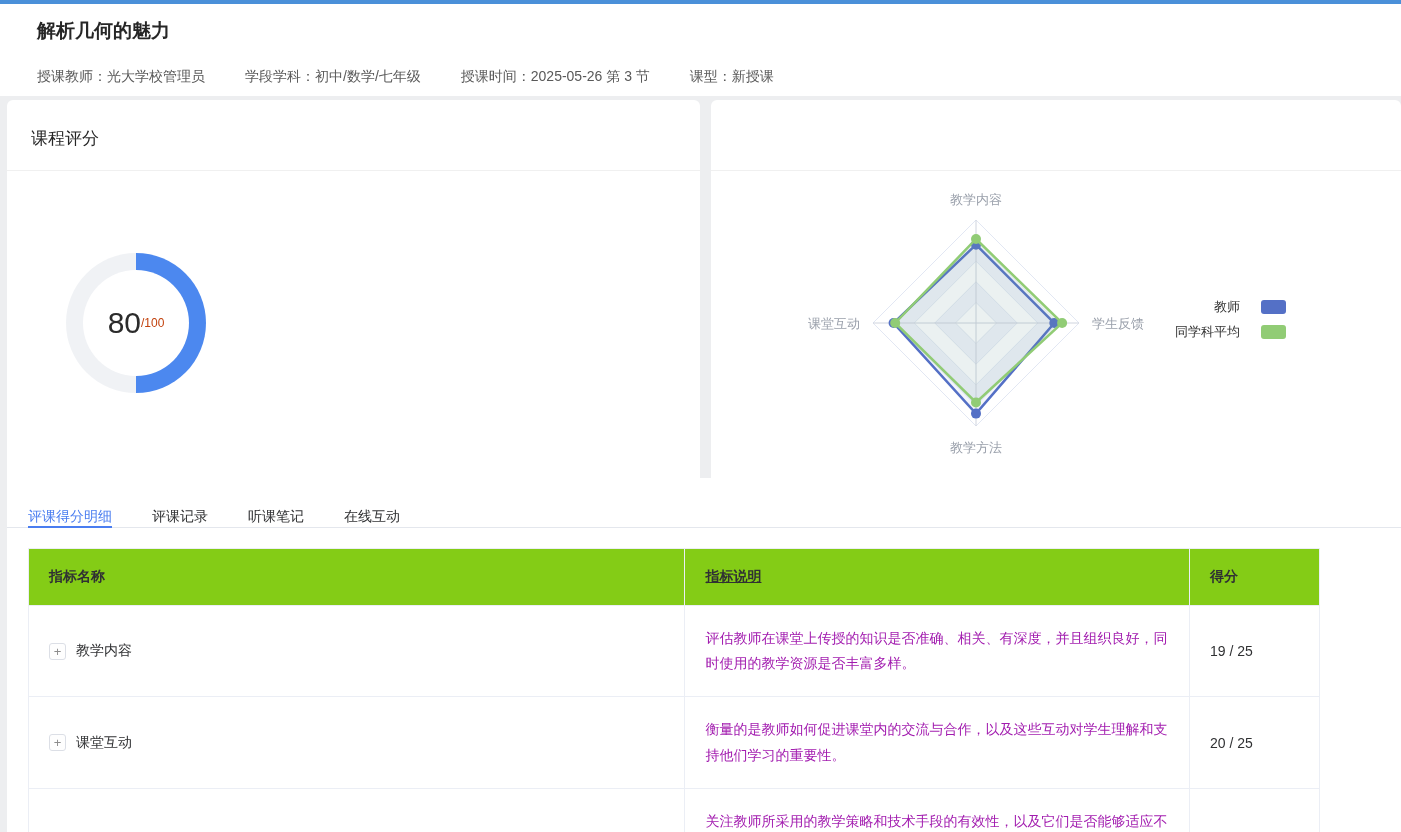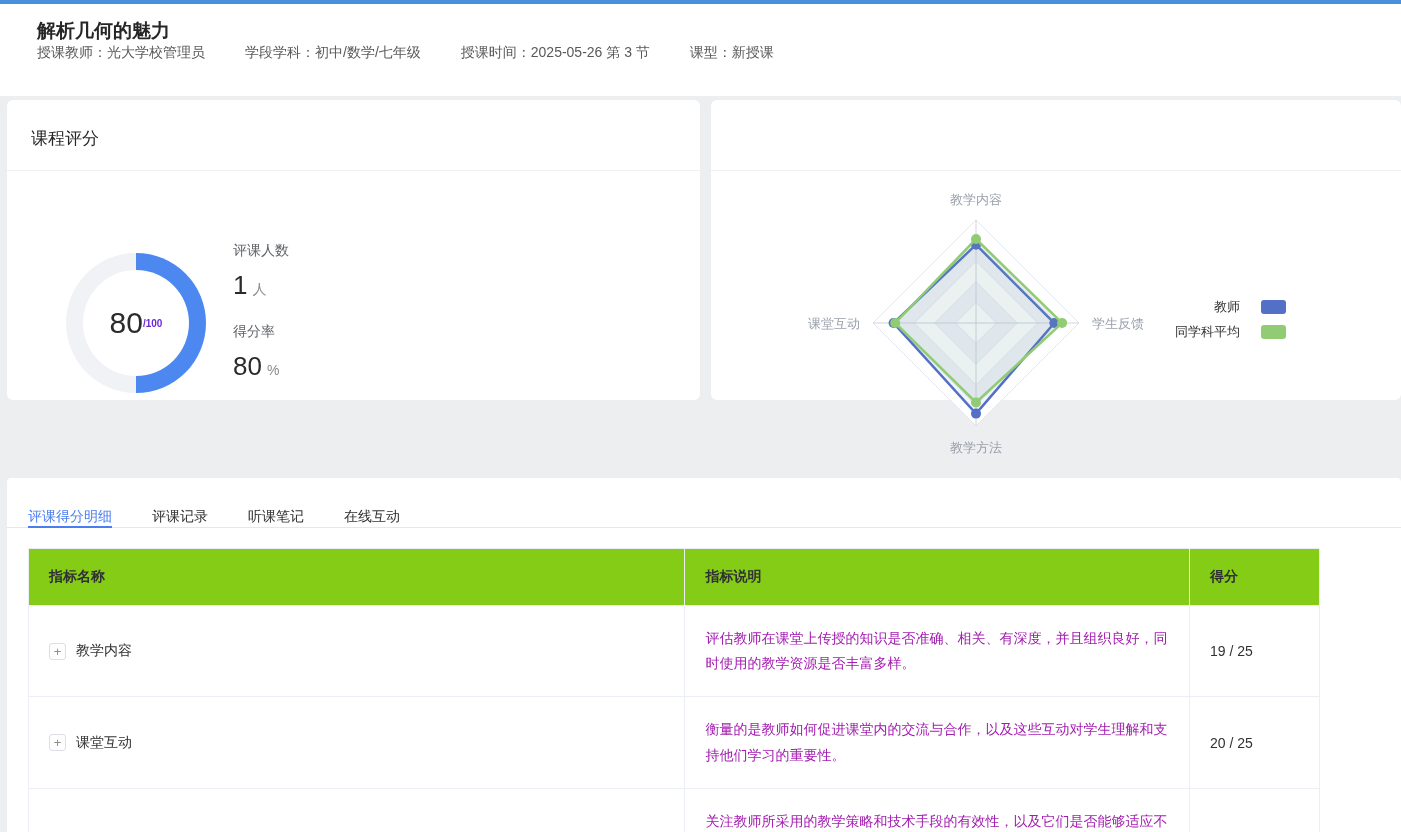--- a/index.html
+++ b/index.html
@@ -6,35 +6,35 @@
   html,body { width:1401px; height:832px; overflow:hidden; }
   body {
     font-family:"Liberation Sans","DejaVu Sans",sans-serif;
     background:#edeef0;
     position:relative;
     color:#303133;
   }
   .topbar { position:absolute; left:0; top:0; width:100%; height:4px; background:#4a90d9; }
   .header-card { position:absolute; left:0; top:4px; width:100%; height:92px; background:#ffffff; padding:14px 0 12px 37px; }
   .page-title { font-size:19px; font-weight:bold; color:#262626; }
-  .meta-row { margin-top:0; display:flex; gap:40px; font-size:14px; color:#595959; }
+  .meta-row { margin-top:24px; display:flex; gap:40px; font-size:14px; color:#595959; }
 
-  .card { position:absolute; top:100px; height:300px; background:#ffffff; border-radius:6px; }
+  .card { position:absolute; top:100px; height:428px; background:#ffffff; border-radius:6px; }
   .card-left  { left:7px;  width:693px; }
   .card-right { left:711px; width:690px; }
   .card-title { font-size:17px; color:#262626; padding:27px 0 0 24px; }
   .card-divider { position:absolute; left:0; right:0; top:70px; height:1px; background:#f0f0f0; }
 
   
   .donut { position:absolute; left:59px; top:153px; width:140px; height:140px; border-radius:50%;
            display:flex; align-items:center; justify-content:center; }
   .donut-hole { width:106px; height:106px; background:#ffffff; border-radius:50%;
                 display:flex; align-items:center; justify-content:center; }
   .gauge-score { font-size:30px; color:#2b2b2b; }
-  .gauge-suffix { font-size:10px; color:#6d28d9;font-weight:bold; }
+  .gauge-suffix { font-size:12px; color:#c2410c; }
 
   .stats { position:absolute; left:226px; top:142px; }
   .stat-label { font-size:14px; color:#5f6368; }
   .stat-value { font-size:26px; color:#2b2b2b; margin:10px 0 22px 0; }
   .stat-unit  { font-size:14px; color:#8c8c8c; margin-left:5px; }
 
   
   .radar-svg { position:absolute; left:0; top:70px; }
   .legend { position:absolute; right:115px; top:198px; display:flex; flex-direction:column; gap:7px; align-items:flex-end; }
   .legend-row { display:flex; align-items:center; gap:21px; cursor:pointer; }
@@ -45,21 +45,21 @@
   .section { position:absolute; left:7px; top:478px; right:0; bottom:-200px; background:#ffffff; border-radius:4px 4px 0 0; }
   .tabs { display:flex; gap:40px; padding:30px 0 0 21px; border-bottom:1px solid #e4e7ed; }
   .tab { font-size:14px; color:#303133; cursor:pointer; border-bottom:2px solid transparent; margin-bottom:-1px; }
   .tab.active { color:#4a7df0; border-bottom-color:#4a7df0; }
 
   table.score-table { margin:20px 0 0 21px; width:1292px; border-collapse:collapse; font-size:14px; }
   .score-table th, .score-table td { border:1px solid #ebeef5; text-align:left; vertical-align:middle; }
   .score-table th { background:#84cc16; color:#303133; font-weight:bold; padding:19px 20px; }
   .score-table td { padding:20px; color:#303133; }
   .col-name { width:657px; }
-  .col-desc { width:505px; }
+  .col-desc { width:505px;text-decoration:underline; }
   .col-score { width:130px; }
   .name-cell { display:flex; align-items:center; gap:10px; }
   .expand-btn { width:17px; height:17px; border:1px solid #dcdfe6; border-radius:3px; background:#fefefe;
                 color:#8c8c8c; font-size:13px; line-height:15px; text-align:center; cursor:pointer; flex:0 0 auto; }
   .desc-text { color:#a21caf; line-height:1.8; }
 </style>
 </head>
 <body>
 
 <div class="topbar"></div>
@@ -75,26 +75,20 @@
 </div>
 
 <div class="card card-left">
   <div class="card-title">课程评分</div>
   <div class="card-divider"></div>
   <div class="donut" style="background: conic-gradient(rgb(76, 136, 239) 0deg, rgb(76, 136, 239) 50%, rgb(240, 242, 245) 0deg, rgb(240, 242, 245) 100%);">
     <div class="donut-hole">
       <span class="gauge-score">80</span>
         <span class="gauge-suffix">/100</span>
     </div>
-  </div>
-  <div class="stats">
-    <div class="stat-label">评课人数</div>
-    <div class="stat-value"><span>1</span><span class="stat-unit">人</span></div>
-    <div class="stat-label">得分率</div>
-    <div class="stat-value"><span>80</span><span class="stat-unit">%</span></div>
   </div>
 </div>
 
 <div class="card card-right">
   <div class="card-divider"></div>
   <svg class="radar-svg" width="690" height="300">
       <polygon points="265.0,50.0 368.0,153.0 265.0,256.0 162.0,153.0" fill="#ffffff" stroke="#e2e7f3" stroke-width="1"></polygon>
       <polygon points="265.0,70.6 347.4,153.0 265.0,235.4 182.6,153.0" fill="#f2f4fb" stroke="#e2e7f3" stroke-width="1"></polygon>
       <polygon points="265.0,91.2 326.8,153.0 265.0,214.8 203.2,153.0" fill="#ffffff" stroke="#e2e7f3" stroke-width="1"></polygon>
       <polygon points="265.0,111.8 306.2,153.0 265.0,194.2 223.8,153.0" fill="#f2f4fb" stroke="#e2e7f3" stroke-width="1"></polygon>

